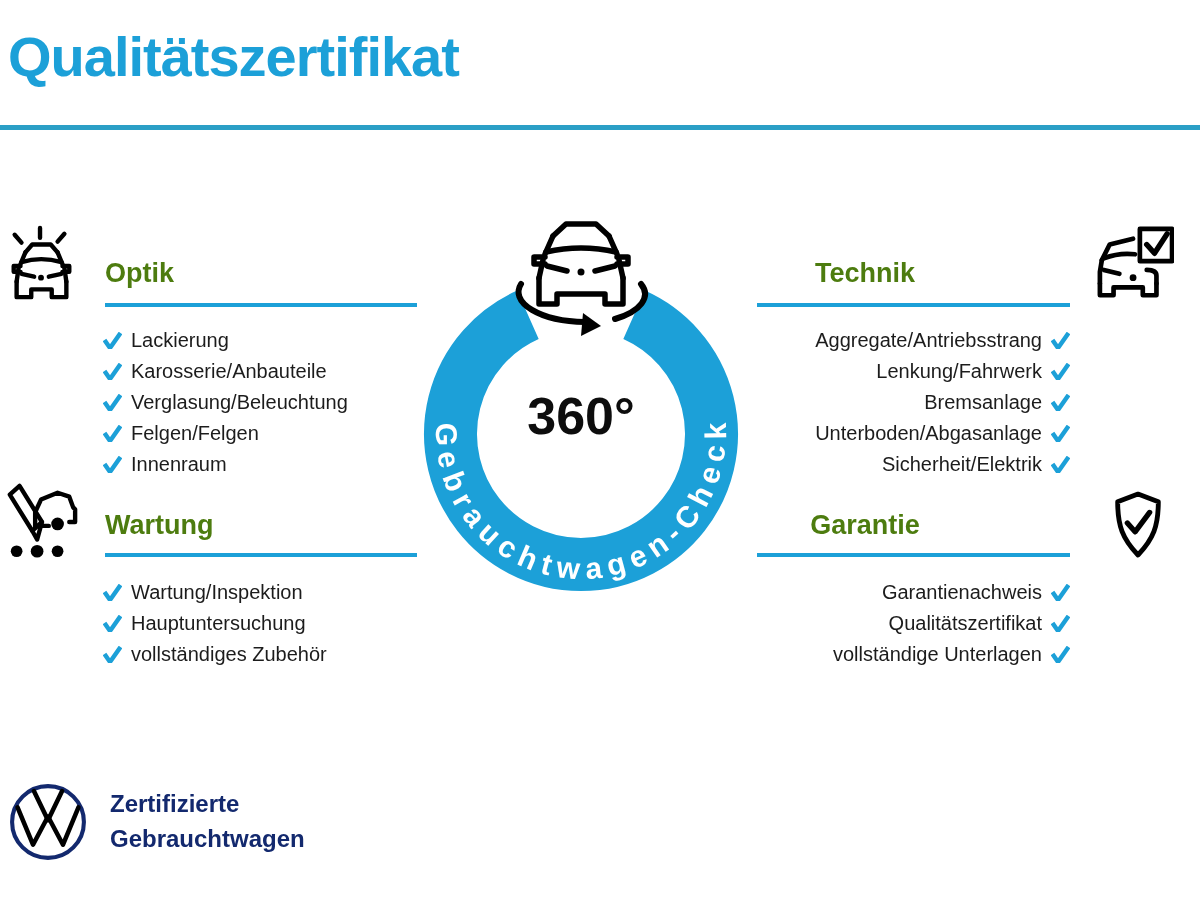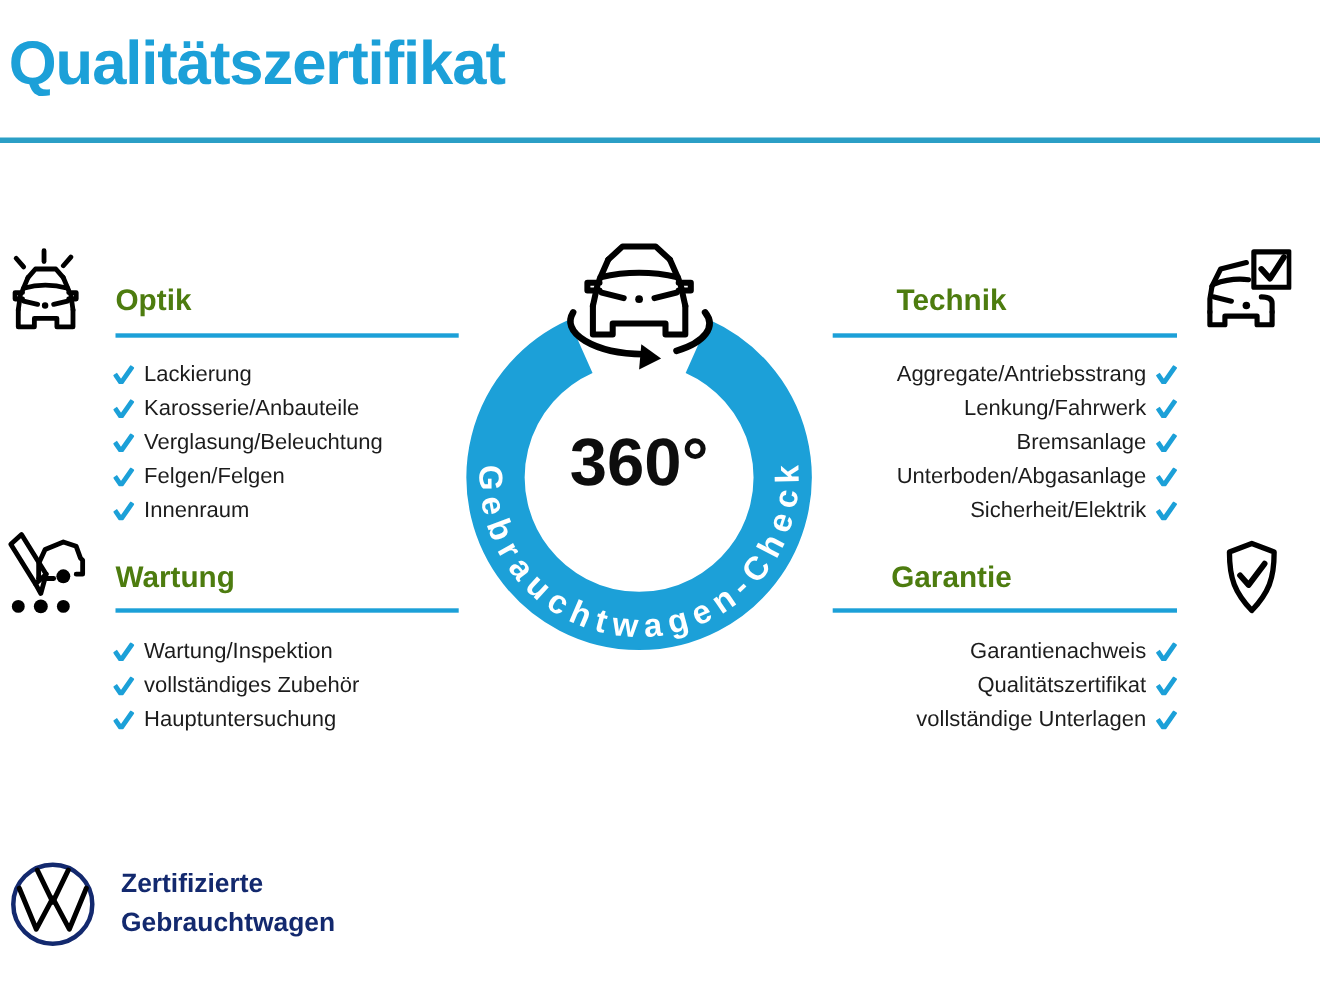--- a/index.html
+++ b/index.html
@@ -16,21 +16,21 @@
   .sec-head.right{text-align:center;}
   .underline{position:absolute;height:4px;background:#1CA0D8;}
 
   .list{position:absolute;display:flex;flex-direction:column;}
   .item{display:flex;align-items:center;height:31px;gap:9px;font-size:20px;color:#1c1c1c;}
   .item .check{flex:0 0 auto;width:19px;height:17px;}
   .list.right .item{justify-content:flex-end;}
 
   .badge{position:absolute;left:381px;top:196px;width:400px;height:464px;}
   .degree{position:absolute;left:481px;top:390px;width:200px;text-align:center;
-          font-size:61px;font-weight:700;color:#0d0d0d;line-height:1;}
+          font-size:52px;font-weight:700;color:#0d0d0d;line-height:1;}
 
   .footer-text{position:absolute;left:110px;top:786px;font-size:24px;font-weight:700;
                color:#13296E;line-height:35px;}
 </style>
 </head>
 <body>
 
 <div class="page">
 
   <h1 class="title">Qualitätszertifikat</h1>
@@ -125,27 +125,27 @@
     <div class="item">
       <svg class="check" viewBox="0 0 19 17">
           <path d="M1.5 8 L7 16 L17.5 1" fill="none" stroke="#1CA0D8" stroke-width="4.4"></path>
         </svg>
       <span>Wartung/Inspektion</span>
     </div>
     <div class="item">
       <svg class="check" viewBox="0 0 19 17">
           <path d="M1.5 8 L7 16 L17.5 1" fill="none" stroke="#1CA0D8" stroke-width="4.4"></path>
         </svg>
+      <span>Hauptuntersuchung</span>
+    </div>
+    <div class="item">
+      <svg class="check" viewBox="0 0 19 17">
+          <path d="M1.5 8 L7 16 L17.5 1" fill="none" stroke="#1CA0D8" stroke-width="4.4"></path>
+        </svg>
       <span>vollständiges Zubehör</span>
-    </div>
-    <div class="item">
-      <svg class="check" viewBox="0 0 19 17">
-          <path d="M1.5 8 L7 16 L17.5 1" fill="none" stroke="#1CA0D8" stroke-width="4.4"></path>
-        </svg>
-      <span>Hauptuntersuchung</span>
     </div>
   </div>
 
   <svg class="icon" style="left:1096px;top:226px;width:78px;height:80px" viewBox="0 0 80 80" stroke-width="4.8">
     <rect x="45" y="2" width="33" height="33" stroke-linejoin="miter"></rect>
     <path d="M52 18 L60 27 L73 7" stroke-width="5.5"></path>
     <path d="M6 34 L14 18 L38 12"></path>
     <path d="M6 34 L4 46 V58"></path>
     <path d="M8 32 Q24 26 40 28"></path>
     <path d="M8 44 L24 48"></path>

